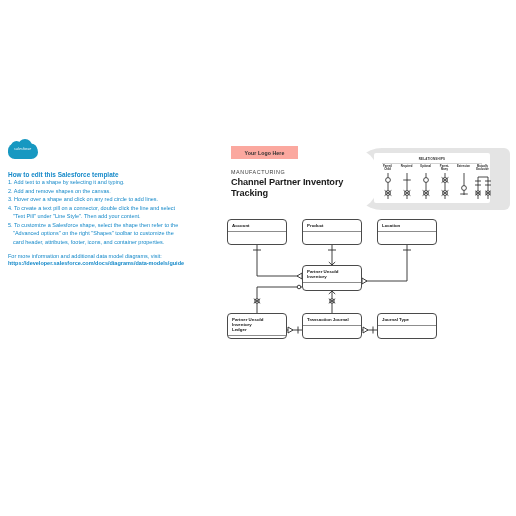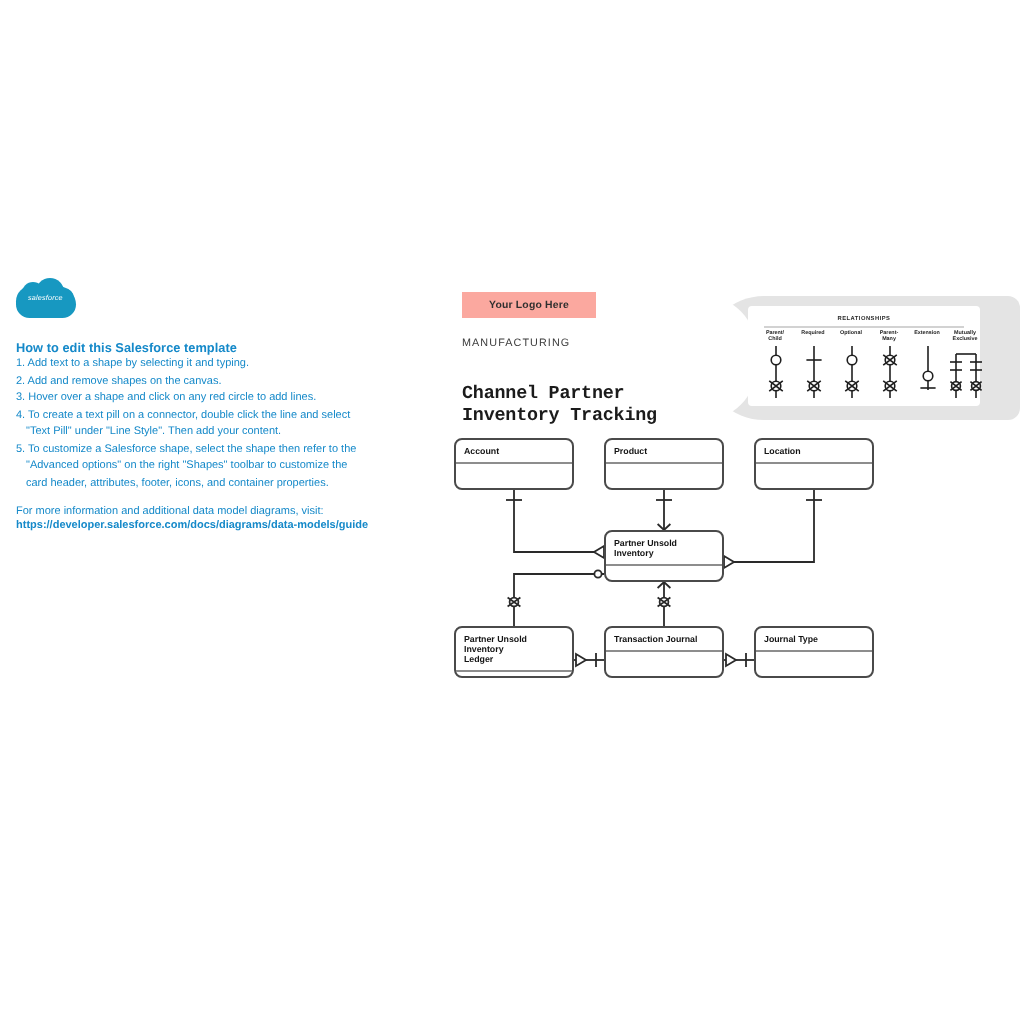--- a/index.html
+++ b/index.html
@@ -41,22 +41,22 @@
   #logo-badge{
     position:absolute;left:231px;top:146px;width:67px;height:13px;
     background:#fba89f;display:flex;align-items:center;justify-content:center;
   }
   #logo-badge span{font-size:5.2px;font-weight:bold;color:#2f2f2f;letter-spacing:.1px;}
   #eyebrow{
     position:absolute;left:231px;top:169px;font-size:5.4px;color:#3b3b3b;
     letter-spacing:.55px;font-weight:normal;
   }
   #title{
-    position:absolute;left:231px;top:191px;width:120px;font-size:9.2px;
-    font-weight:bold;color:#1b1b1b;line-height:11px;letter-spacing:-.1px;font-family:Liberation Mono, monospace;
+    position:absolute;left:231px;top:177px;width:120px;font-size:9.2px;
+    font-weight:bold;color:#1b1b1b;line-height:11px;letter-spacing:-.1px;
   }
 
   
   #bracket{
     position:absolute;left:352px;top:148px;width:158px;height:62px;
     background:#e4e4e4;border-radius:30px 6px 6px 30px;
   }
   #bracket-notch{
     position:absolute;left:352px;top:148px;width:26px;height:62px;
     background:#ffffff;border-radius:0 40px 40px 0;

